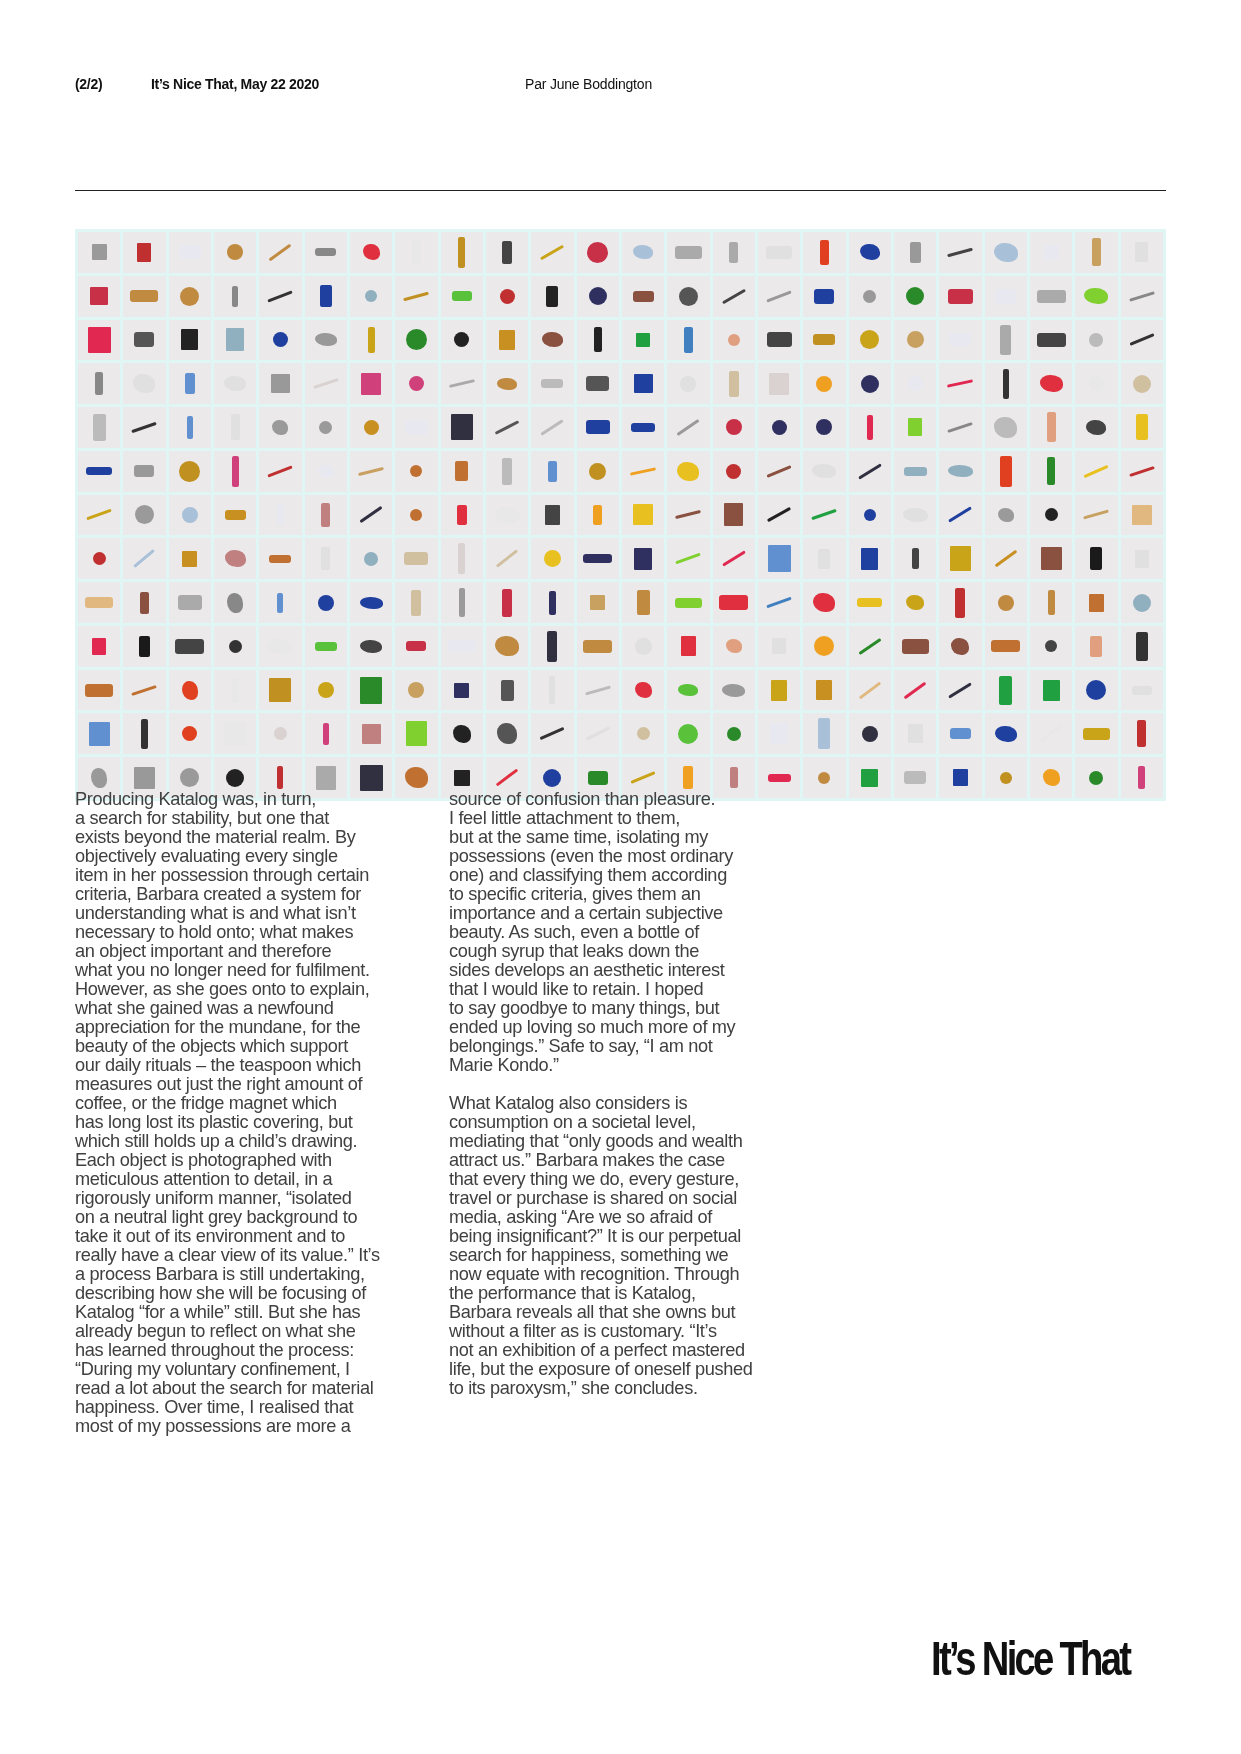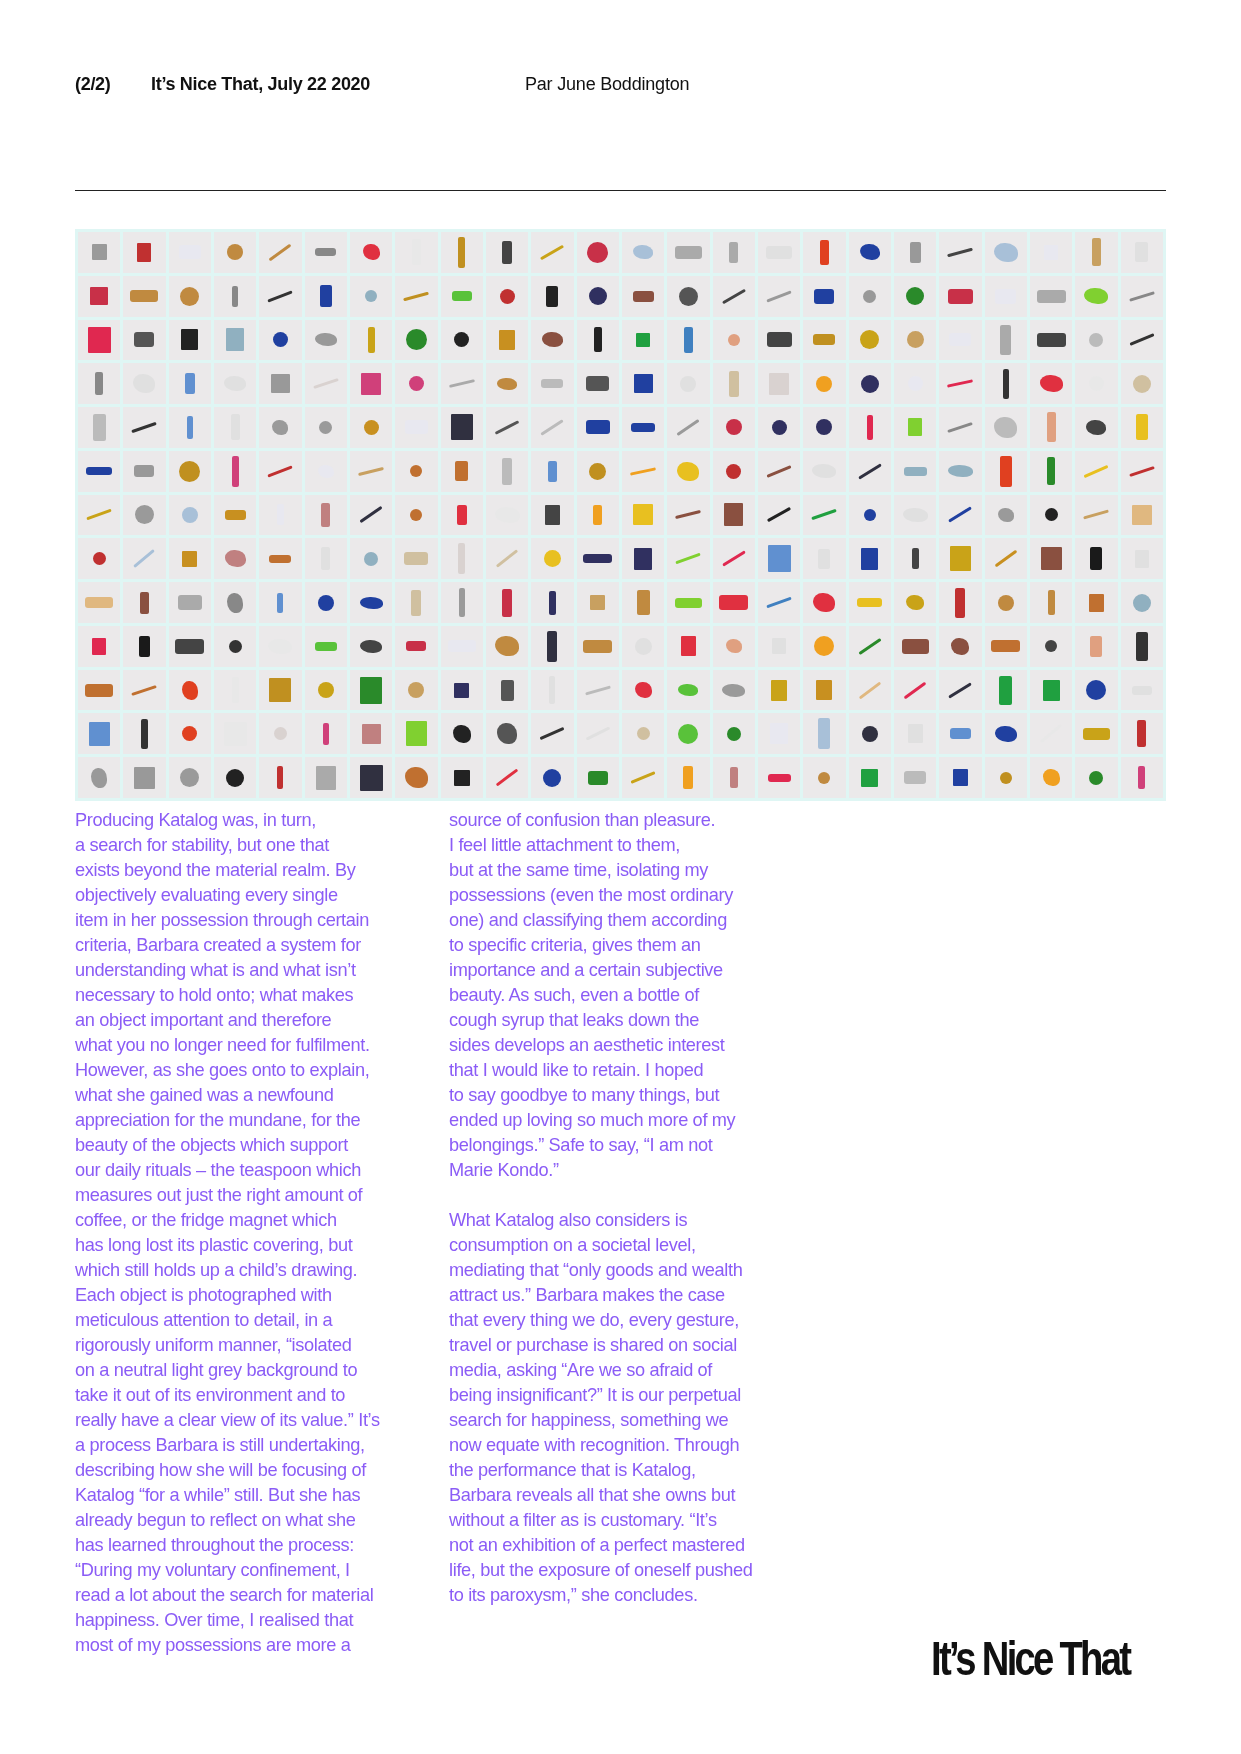--- a/index.html
+++ b/index.html
@@ -1,44 +1,44 @@
 <!DOCTYPE html>
 <html><head>
 <meta charset="utf-8">
 <style>
   html, body { margin: 0; padding: 0; background: #ffffff; }
   body { width: 1241px; height: 1754px; position: relative; overflow: hidden;
          font-family: "Liberation Sans", sans-serif; color: #111; }
   .header { position: absolute; top: 72px; left: 75px; right: 75px; height: 24px;
-            font-size: 18px; line-height: 24px; }
+            font-size: 14px; line-height: 24px; }
   .header .page-num { position: absolute; left: 0; font-weight: bold; letter-spacing: -0.3px; }
   .header .source { position: absolute; left: 76px; font-weight: bold; letter-spacing: -0.3px; }
   .header .author { position: absolute; left: 450px; font-weight: normal; letter-spacing: -0.2px; }
   .rule { position: absolute; top: 190px; left: 75px; width: 1091px; height: 0;
           border-top: 1.5px solid #222; }
   .grid { position: absolute; top: 229px; left: 75px; width: 1091px; height: 572px;
           background: #dff6f4; box-sizing: border-box; padding: 3px;
           display: grid; grid-template-columns: repeat(24, 1fr); grid-template-rows: repeat(13, 1fr);
           gap: 3px; }
   .cell { background: #ebe9ea; display: flex; align-items: center; justify-content: center; }
   .obj { display: block; }
-  .col { position: absolute; top: 808px; font-size: 18.2px; line-height: 25px; letter-spacing: -0.35px;
-         color: #8b5cf6; white-space: pre-line; }
+  .col { position: absolute; top: 790px; font-size: 18.2px; line-height: 19px; letter-spacing: -0.35px;
+         color: #404040; white-space: pre-line; }
   .col1 { left: 75px; width: 360px; }
   .col2 { left: 449px; width: 360px; }
   .logo { position: absolute; left: 931px; top: 1630px; font-family: "Liberation Sans", sans-serif;
           font-weight: bold; font-size: 49px; letter-spacing: -3.5px; color: #111;
           transform: scaleX(0.78); transform-origin: left top; line-height: 56px; }
 </style>
 </head>
 <body>
 
 <div class="header">
   <span class="page-num">(2/2)</span>
-  <span class="source">It’s Nice That, July 22 2020</span>
+  <span class="source">It’s Nice That, May 22 2020</span>
   <span class="author">Par June Boddington</span>
 </div>
 
 <div class="rule"></div>
 
 <div class="grid" id="object-grid" style="background: rgb(223, 246, 244);">
     <div class="cell" style="background: rgb(235, 233, 234);">
       <span class="obj" style="width: 15px; height: 16px; border-radius: 1px; background: rgb(154, 154, 154); transform: rotate(0deg);"></span>
     </div>
     <div class="cell" style="background: rgb(235, 233, 234);">

